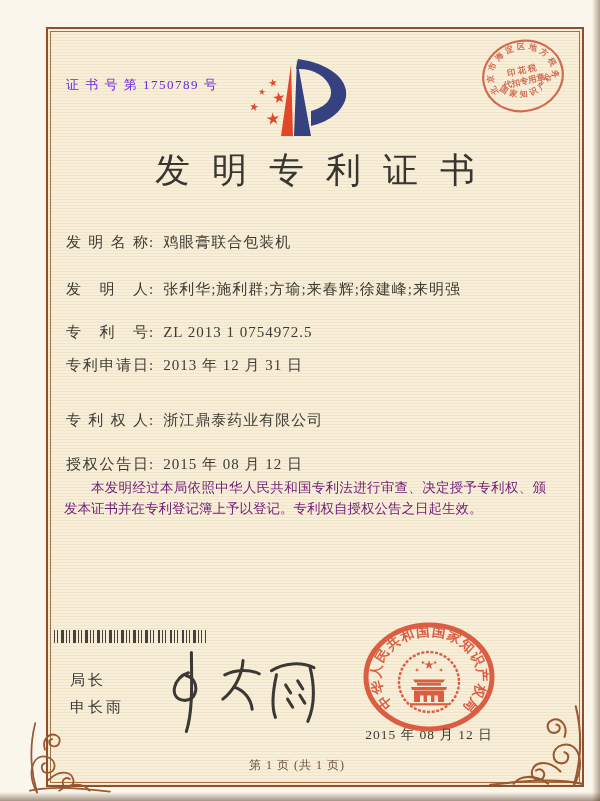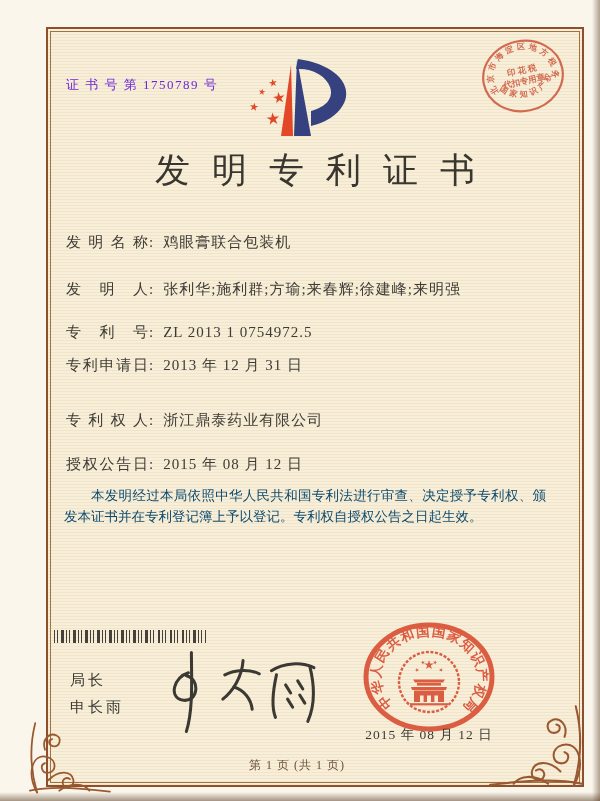--- a/index.html
+++ b/index.html
@@ -35,21 +35,21 @@
   .title { display:inline-block; font-size:35px; font-weight:500; color:#38362f;
     letter-spacing:22px; margin-right:-22px; white-space:nowrap; }
 
   .field-row { position:absolute; left:66px; font-size:15px; color:#3d3b34; white-space:nowrap; z-index:3; }
   .field-label { display:inline-block; width:82px; text-align:justify; text-align-last:justify; }
   .field-colon { display:inline-block; margin:0 10px 0 1px; }
   .field-value { letter-spacing:1px; }
   .row-0{top:233px} .row-1{top:280px} .row-2{top:323px} .row-3{top:356px} .row-4{top:411px} .row-5{top:455px}
 
   .body-text { position:absolute; left:64px; top:477px; width:482px; z-index:3;
-    font-size:13.5px; line-height:21px; color:#0c4a6e; text-align:justify;margin-top:8px; }
+    font-size:13.5px; line-height:21px; color:#701a75; text-align:justify; }
   .body-text p { margin:0; text-indent:2em; }
 
   .barcode { position:absolute; left:54px; top:630px; width:152px; height:13px; opacity:.85; z-index:3;
     background:repeating-linear-gradient(90deg,
       #26241f 0px,#26241f 1.5px, transparent 1.5px,transparent 3px,
       #26241f 3px,#26241f 4px, transparent 4px,transparent 7.5px,
       #26241f 7.5px,#26241f 10px, transparent 10px,transparent 12px); }
 
   .director-title { position:absolute; left:70px; top:671px; font-size:15px;
     letter-spacing:3px; color:#3a3831; z-index:3; }

